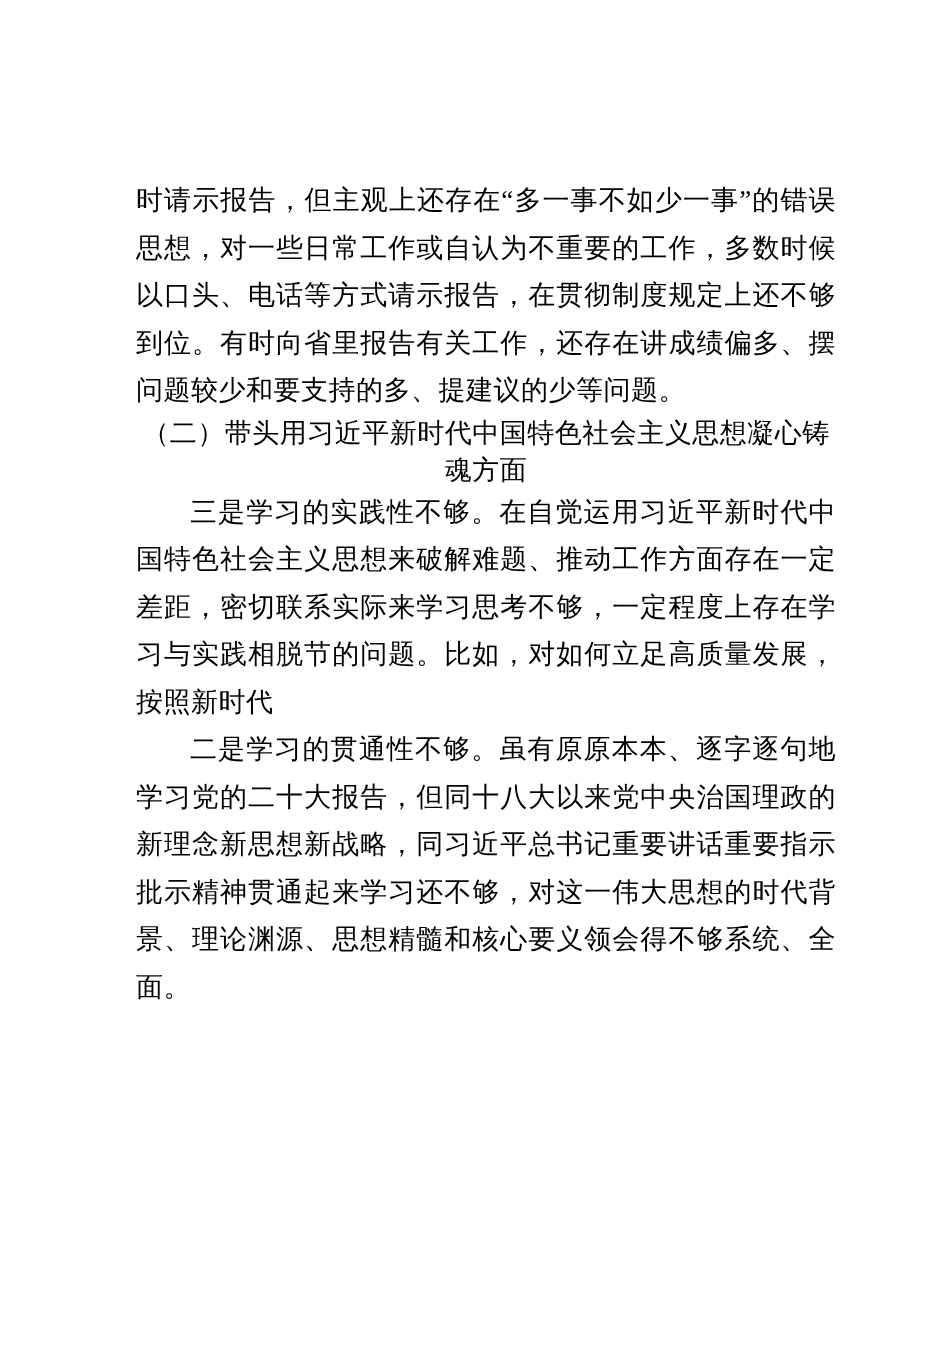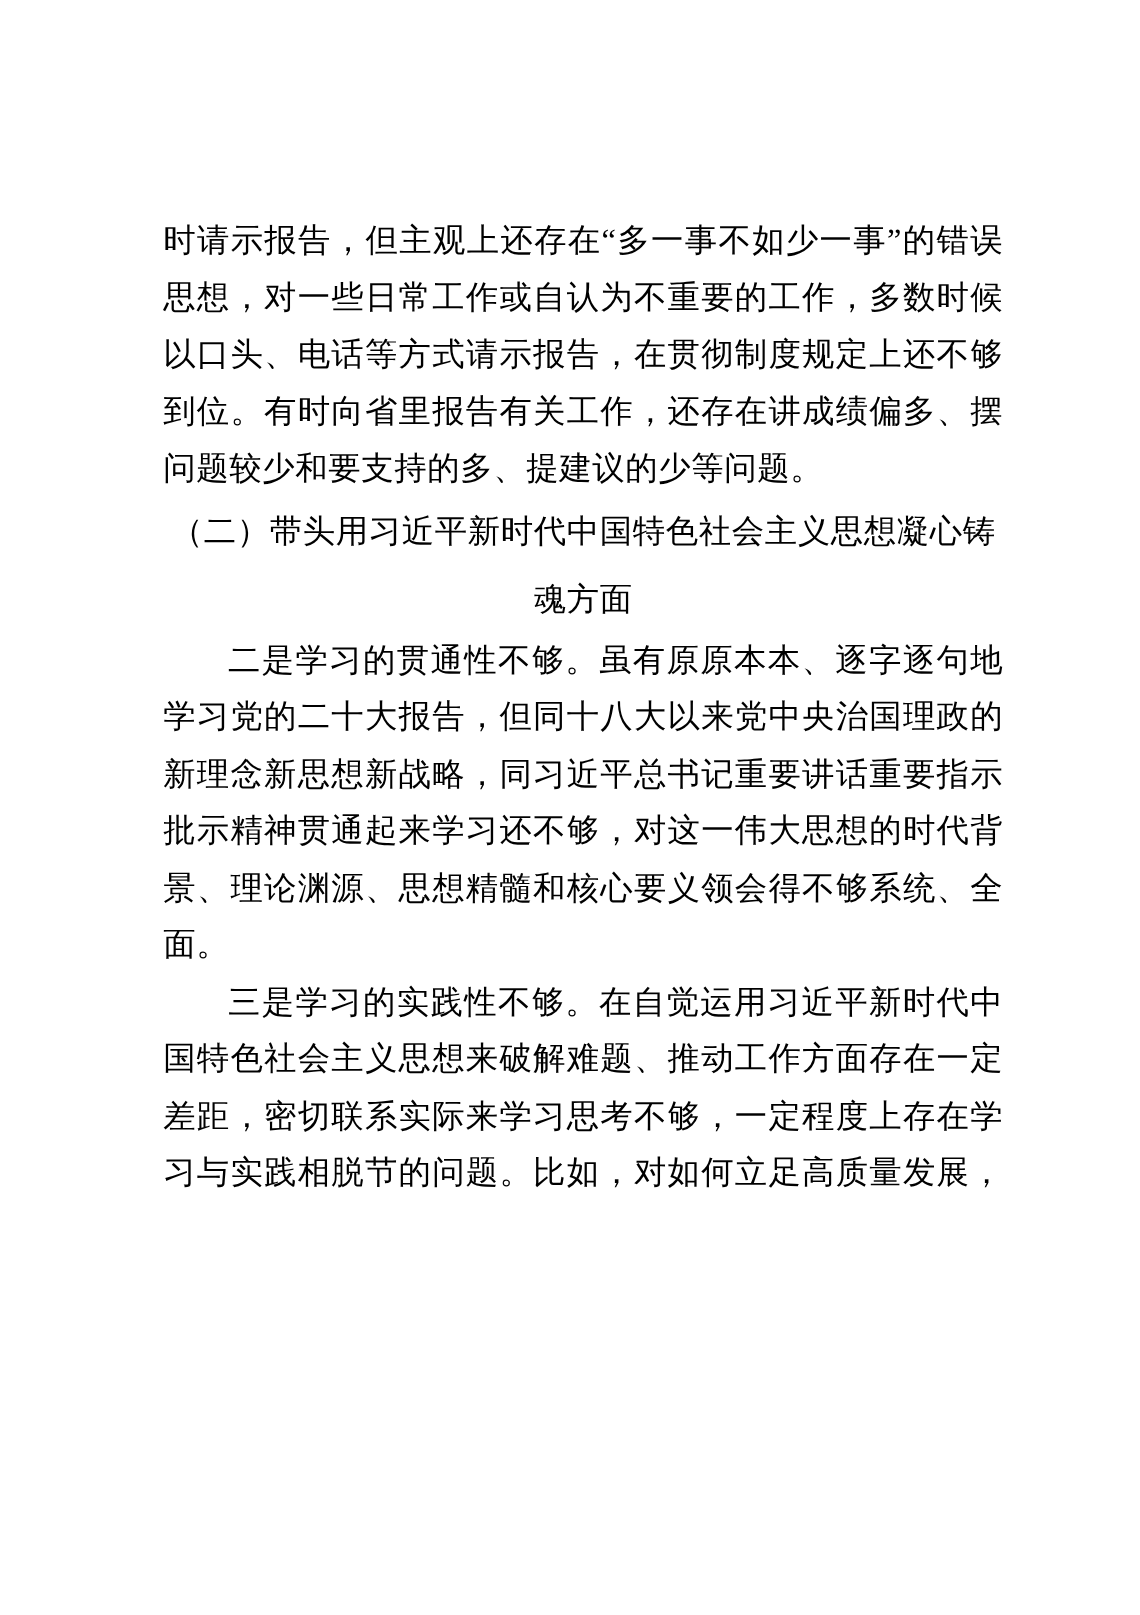--- a/index.html
+++ b/index.html
@@ -33,26 +33,26 @@
   .para-continuation {
     margin: 0;
     text-indent: 0;
   }
   .section-heading {
     margin: 0;
     text-indent: 0;
     text-align: center;
     font-weight: normal;
     font-size: 27px;
-    line-height: 56px;
+    line-height: 37px;
   }
 </style>
 </head>
 <body>
 
 <div class="page">
   <div class="content">
     <p class="para-continuation">时请示报告，但主观上还存在“多一事不如少一事”的错误思想，对一些日常工作或自认为不重要的工作，多数时候以口头、电话等方式请示报告，在贯彻制度规定上还不够到位。有时向省里报告有关工作，还存在讲成绩偏多、摆问题较少和要支持的多、提建议的少等问题。</p>
     <h3 class="section-heading">（二）带头用习近平新时代中国特色社会主义思想凝心铸魂方面</h3>
+    <p class="para">三是学习的实践性不够。在自觉运用习近平新时代中国特色社会主义思想来破解难题、推动工作方面存在一定差距，密切联系实际来学习思考不够，一定程度上存在学习与实践相脱节的问题。比如，对如何立足高质量发展，按照新时代</p>
     <p class="para">二是学习的贯通性不够。虽有原原本本、逐字逐句地学习党的二十大报告，但同十八大以来党中央治国理政的新理念新思想新战略，同习近平总书记重要讲话重要指示批示精神贯通起来学习还不够，对这一伟大思想的时代背景、理论渊源、思想精髓和核心要义领会得不够系统、全面。</p>
-    <p class="para">三是学习的实践性不够。在自觉运用习近平新时代中国特色社会主义思想来破解难题、推动工作方面存在一定差距，密切联系实际来学习思考不够，一定程度上存在学习与实践相脱节的问题。比如，对如何立足高质量发展，按照新时代</p>
   </div>
 </div>
 
 </body></html>

